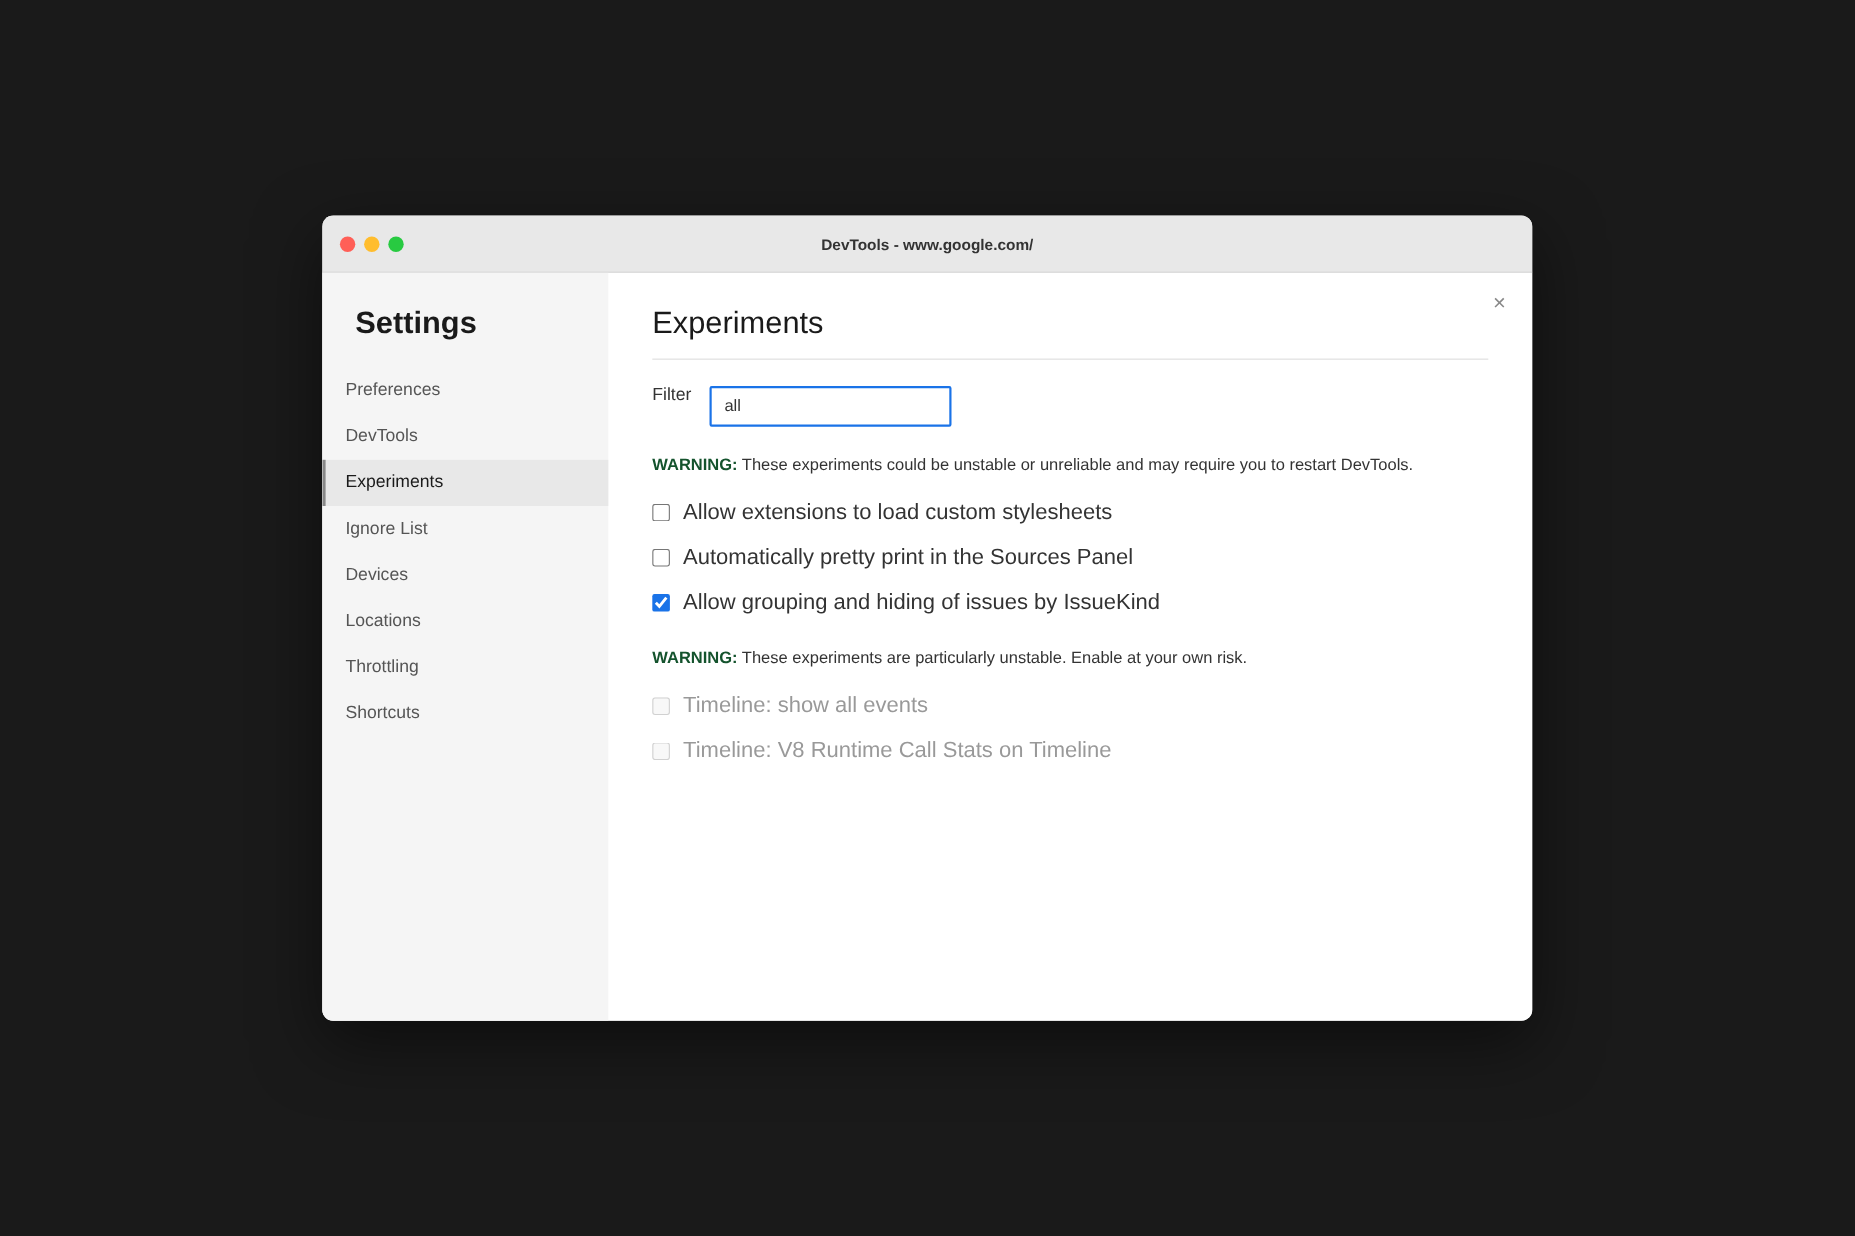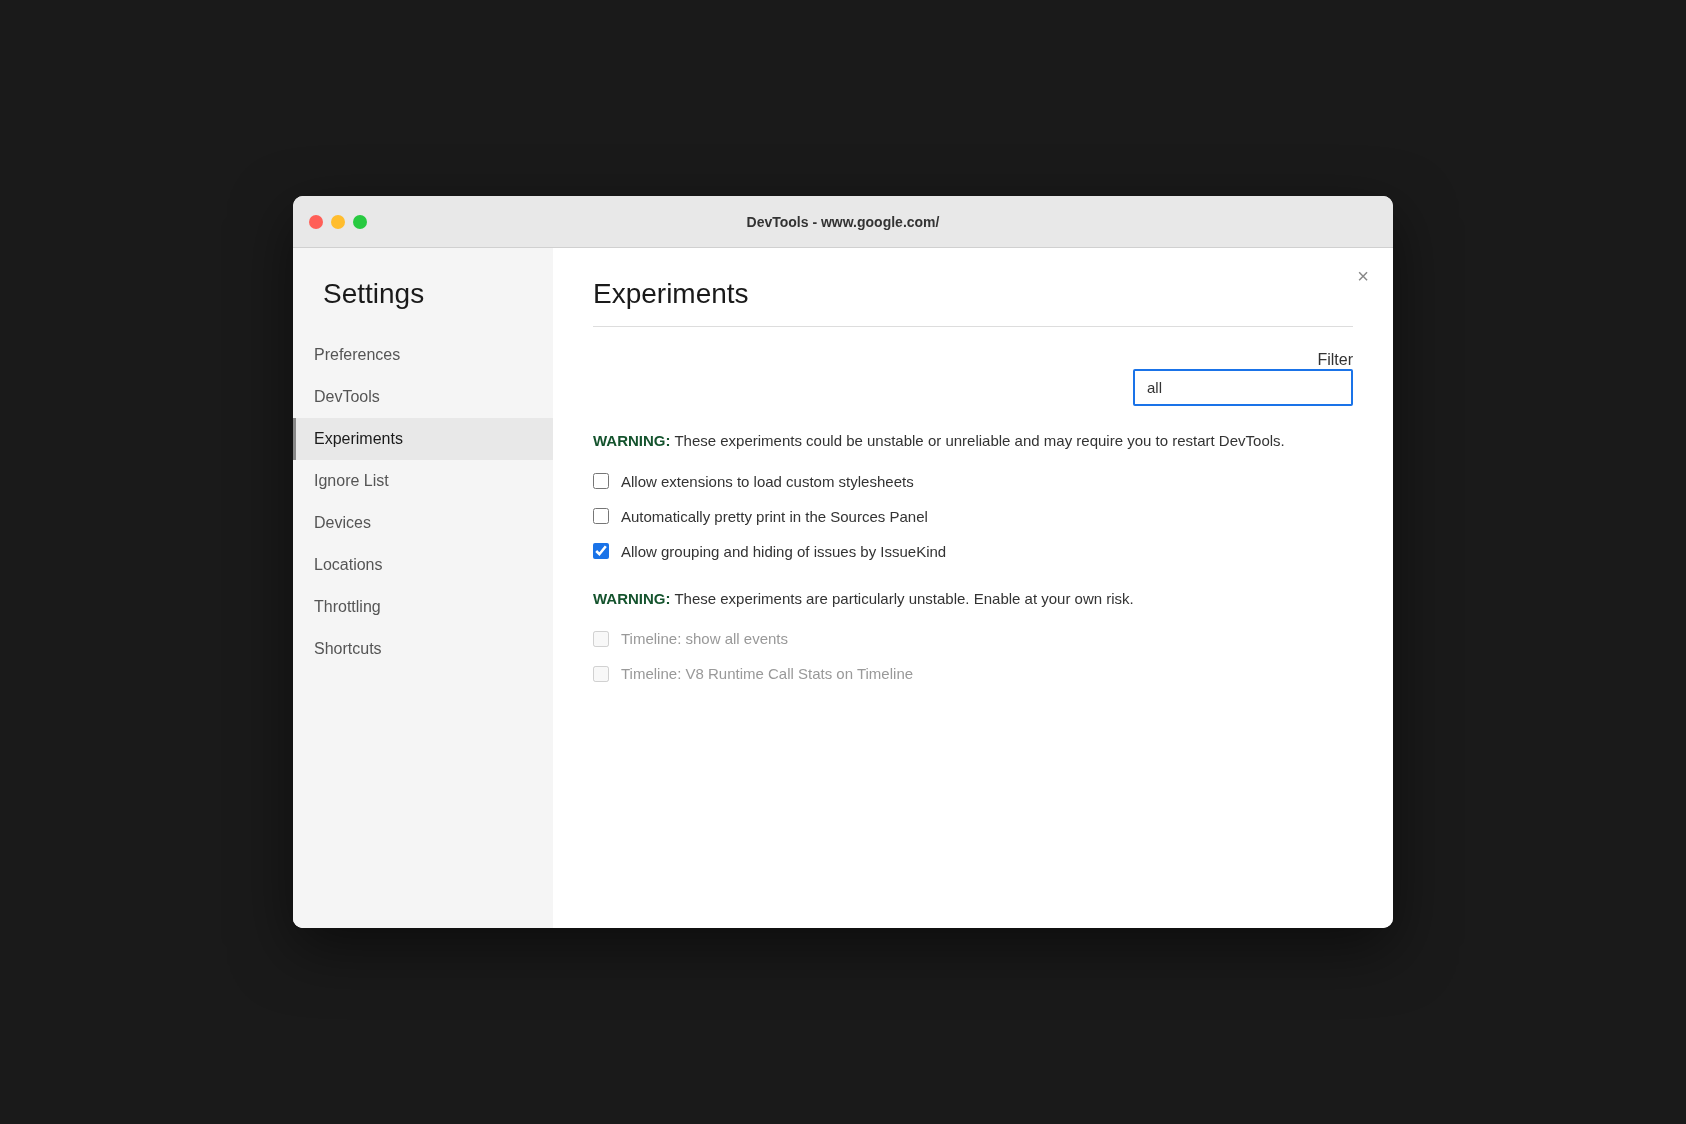--- a/index.html
+++ b/index.html
@@ -85,21 +85,21 @@
 
     .sidebar {
       width: 260px;
       background: #f5f5f5;
       padding: 30px 0;
       flex-shrink: 0;
     }
 
     .sidebar-title {
       font-size: 28px;
-      font-weight: 400;
+      font-weight: 700;
       color: #1a1a1a;
       padding: 0 30px;
       margin-bottom: 24px;
     }
 
     .sidebar-nav {
       list-style: none;
     }
 
     .sidebar-item {
@@ -143,23 +143,23 @@
     }
 
     .divider {
       height: 1px;
       background: #ddd;
       margin-bottom: 24px;
     }
 
     .filter-row {
       display: flex;
-      align-items: flex-end;
+      align-items: flex-start;
+      gap: 16px;
       margin-bottom: 24px;
-      flex-direction: column;
     }
 
     .filter-label {
       font-size: 16px;
       color: #333;
     }
 
     .filter-input {
       width: 220px;
       padding: 8px 12px;
@@ -194,21 +194,21 @@
 
     .checkbox-item input[type="checkbox"] {
       width: 16px;
       height: 16px;
       cursor: pointer;
       accent-color: #1a73e8;
       flex-shrink: 0;
     }
 
     .checkbox-label {
-      font-size: 15px;
+      font-size: 20px;
       color: #333;
     }
 
     .checkbox-label.disabled {
       color: #999;
     }
 
     .section-gap {
       margin-top: 28px;
     }

